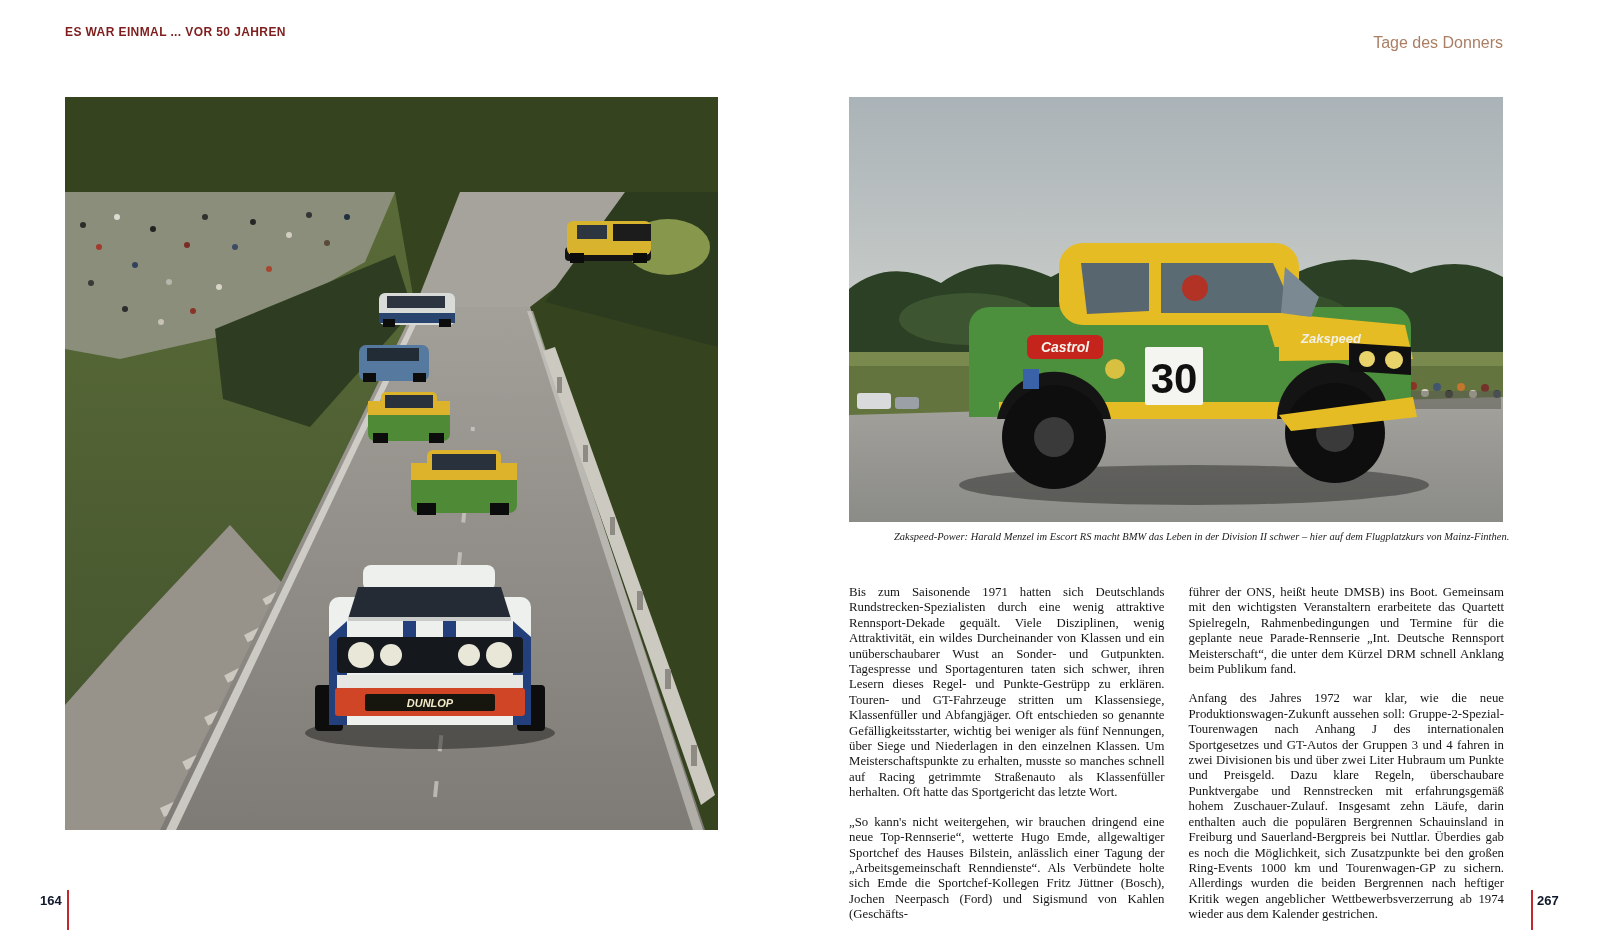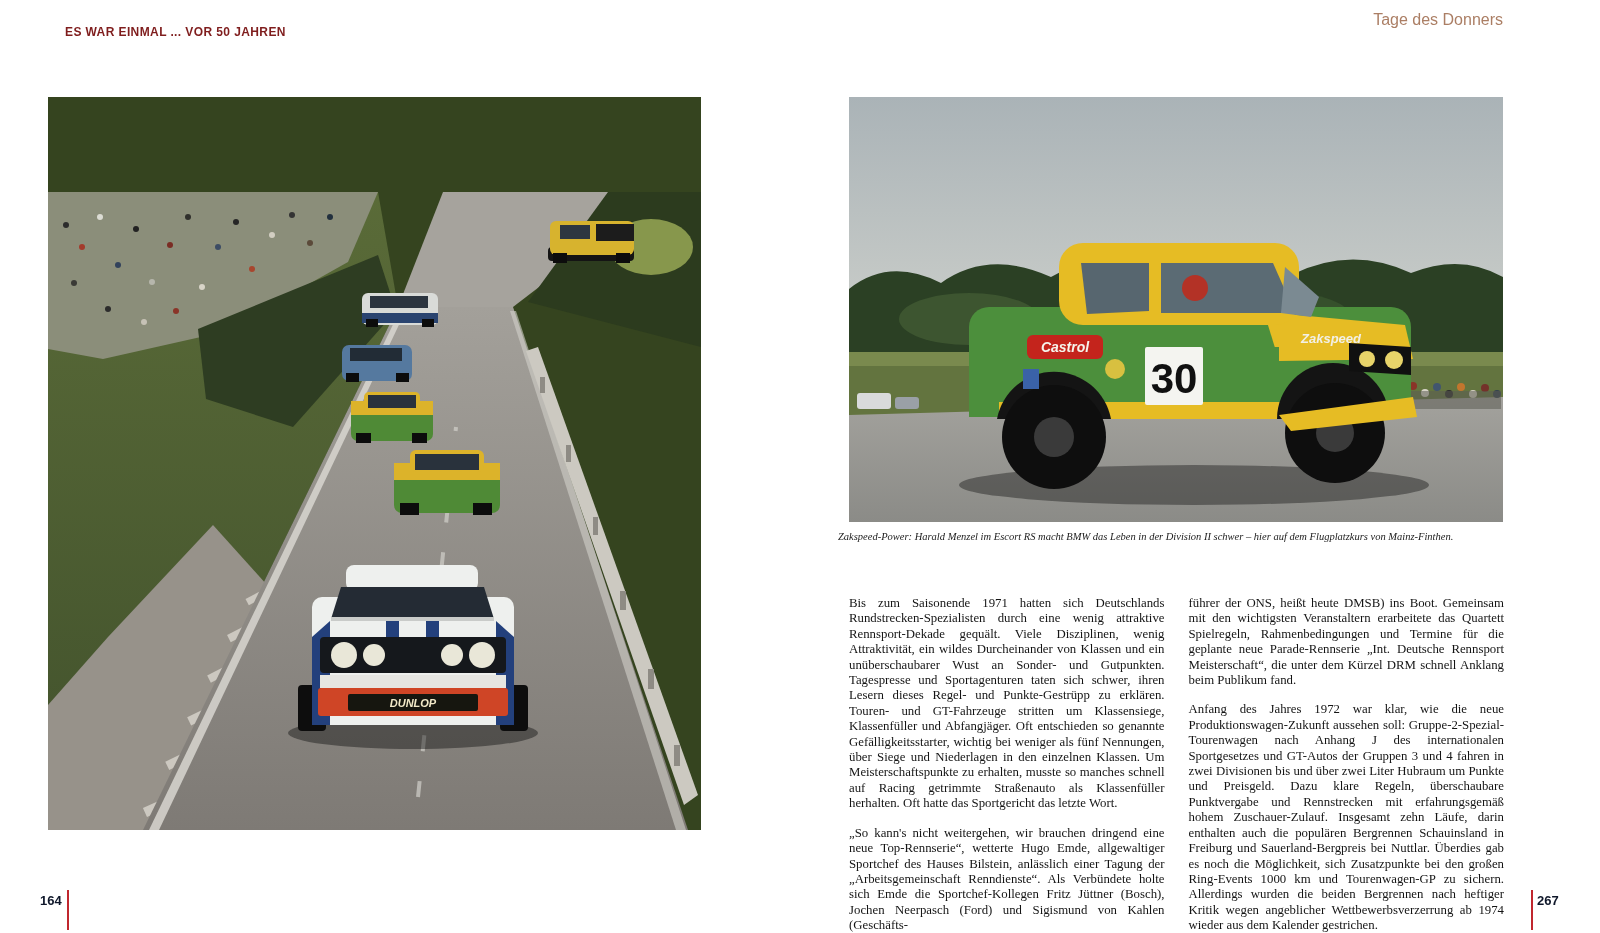--- a/index.html
+++ b/index.html
@@ -4,43 +4,43 @@
 <style>
   * { margin:0; padding:0; box-sizing:border-box; }
   html,body { width:1600px; height:933px; background:#ffffff; overflow:hidden; }
   #spread { position:relative; width:1600px; height:933px; background:#ffffff;
             font-family:"Liberation Serif", serif; }
 
   
   .kicker { position:absolute; left:65px; top:25px;
             font-family:"Liberation Sans", sans-serif; font-weight:700;
             font-size:12px; letter-spacing:.4px; color:#7f1d1d; }
-  .section-title { position:absolute; right:97px; top:11px;
+  .section-title { position:absolute; right:97px; top:34px;
             font-family:"Liberation Sans", sans-serif; font-weight:400;
             font-size:16px; color:#ab7e64; }
 
   
   .photo { position:absolute; overflow:hidden; background:#8d8984; }
-  #photo-left  { left:48px;  top:97px; width:653px; height:733px;text-align:right; }
+  #photo-left  { left:65px;  top:97px; width:653px; height:733px;text-align:right; }
   #photo-right { left:849px; top:97px; width:654px; height:425px; }
   .photo svg { display:block; }
   svg text { font-family:"Liberation Sans", sans-serif; }
 
   
   .caption { position:absolute; font-style:italic; font-size:10.5px;
              color:#1b1b1b; line-height:1.25; }
   #caption-left  { left:66px;  top:844px; width:653px; }
-  #caption-right { left:838px; top:530px; width:654px; }
+  #caption-right { left:894px; top:530px; width:654px; }
 
   
   #article { position:absolute; left:849px; top:585px; width:655px;
              display:flex; gap:24px; }
   .col { width:316px; text-align:justify; font-size:12.8px;
          line-height:15.4px; color:#141414; }
-  .col p { margin-bottom:14px;margin-top:11px; }
+  .col p { margin-bottom:14px; }
 
   
   .folio { position:absolute; font-family:"Liberation Sans", sans-serif;
            font-weight:700; font-size:13px; color:#0f172a; }
   #folio-left  { left:40px;  top:893px; }
   #folio-right { left:1537px; top:893px; }
   .folio-bar { position:absolute; width:2px; height:40px; background:#c0272e; top:890px; }
   #bar-left  { left:67px; }
   #bar-right { left:1531px; }
 </style>

